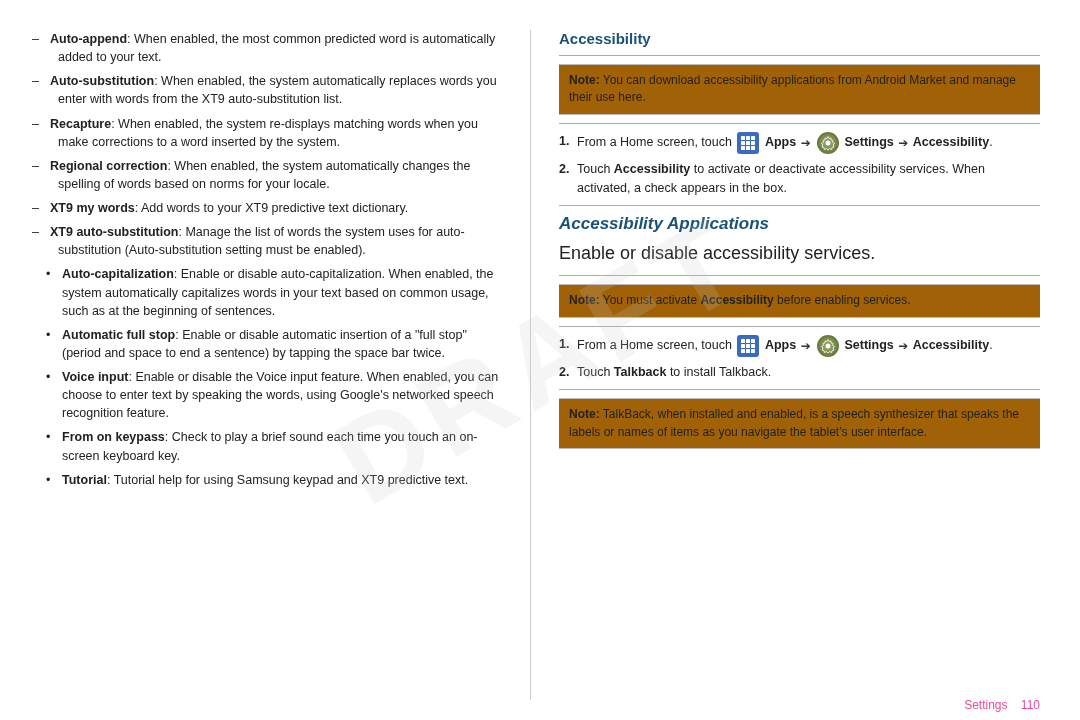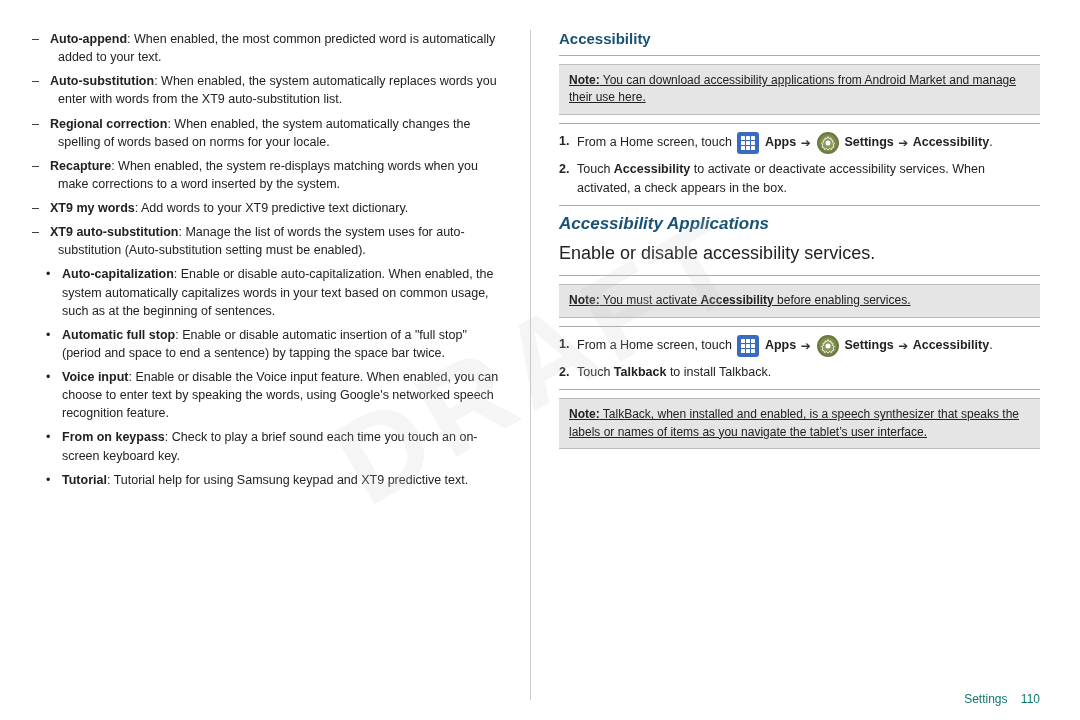--- a/index.html
+++ b/index.html
@@ -101,28 +101,27 @@
       padding: 0 4px;
     }
 
     .divider {
       border: none;
       border-top: 1px solid #aaa;
       margin: 8px 0;
     }
 
     .note-box {
-      background: #e5e5e5;
+      background: #a16207;
       border-top: 1px solid #bbb;
       border-bottom: 1px solid #bbb;
       padding: 7px 10px;
       font-size: 12px;
       line-height: 1.45;
       margin-bottom: 8px;
-      text-decoration: underline;
     }
 
     .note-box .note-label {
       font-weight: bold;
     }
 
     .numbered-list {
       list-style: none;
       padding: 0;
       margin-bottom: 8px;
@@ -180,24 +179,24 @@
     }
 
     .description-text {
       font-size: 18px;
       line-height: 1.5;
       margin-bottom: 8px;
     }
 
     .footer {
       position: absolute;
-      bottom: 14px;
+      bottom: 8px;
       right: 40px;
       font-size: 12px;
-      color: #0f766e;
+      color: #ec4899;
     }
 
     .watermark {
       position: absolute;
       top: 50%;
       left: 50%;
       transform: translate(-50%, -50%) rotate(-30deg);
       font-size: 120px;
       color: rgba(200, 200, 200, 0.18);
       font-weight: bold;
@@ -214,24 +213,24 @@
   <div class="left-col">
     <ul class="bullet-list">
 
       <li class="dash-item">
         <span class="bold-term">Auto-append</span><span>: When enabled, the most common predicted word is automatically added to your text.</span>
       </li>
       <li class="dash-item">
         <span class="bold-term">Auto-substitution</span><span>: When enabled, the system automatically replaces words you enter with words from the XT9 auto-substitution list.</span>
       </li>
       <li class="dash-item">
+        <span class="bold-term">Recapture</span><span>: When enabled, the system re-displays matching words when you make corrections to a word inserted by the system.</span>
+      </li>
+      <li class="dash-item">
         <span class="bold-term">Regional correction</span><span>: When enabled, the system automatically changes the spelling of words based on norms for your locale.</span>
-      </li>
-      <li class="dash-item">
-        <span class="bold-term">Recapture</span><span>: When enabled, the system re-displays matching words when you make corrections to a word inserted by the system.</span>
       </li>
       <li class="dash-item">
         <span class="bold-term">XT9 my words</span><span>: Add words to your XT9 predictive text dictionary.</span>
       </li>
       <li class="dash-item">
         <span class="bold-term">XT9 auto-substitution</span><span>: Manage the list of words the system uses for auto-substitution (Auto-substitution setting must be enabled).</span>
       </li>
 
       <li class="bullet-item">
         <span class="bold-term">Auto-capitalization</span><span>: Enable or disable auto-capitalization. When enabled, the system automatically capitalizes words in your text based on common usage, such as at the beginning of sentences.</span>

